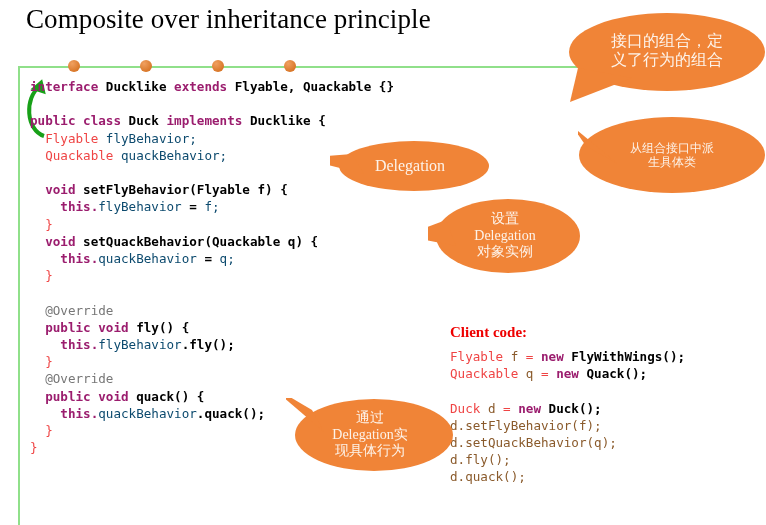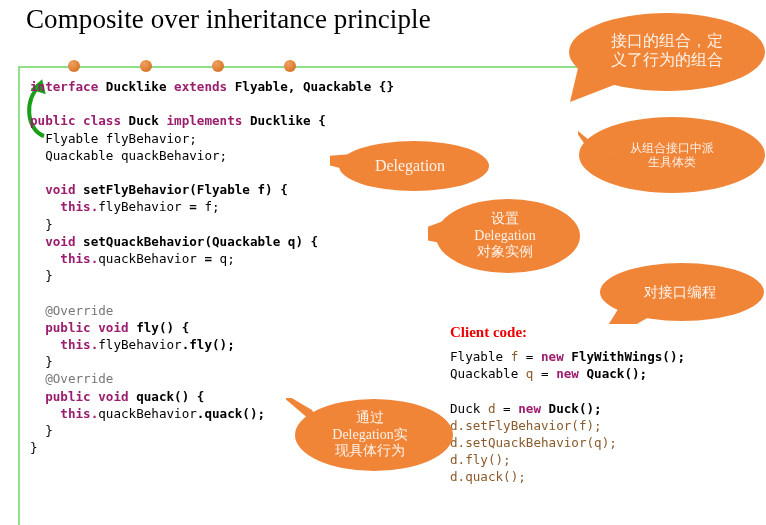--- a/index.html
+++ b/index.html
@@ -54,23 +54,23 @@
   .code {
     position: absolute;
     font-family: "DejaVu Sans Mono", monospace;
     font-size: 12.6px;
     line-height: 17.2px;
     white-space: pre;
     color: #1a1a1a;
   }
   .kw   { color: #9b1d6e; font-weight: bold; }
   .typ  { color: #000000; font-weight: bold; text-align: center; }
-  .var  { color: #000000; }
+  .var  { color: #0c4a6e; }
   .ann  { color: #777777; }
-  .pl   { color: #000000; }
+  .pl   { color: #ef4444; }
   .cl   { color: #8a5a2b; }
 
   
   #client-code-label {
     position: absolute;
     left: 450px; top: 324px;
     font-family: "Liberation Serif", serif;
     font-weight: bold;
     font-size: 15px;
     color: #ee0000;
@@ -167,27 +167,20 @@
   </div>
 
   <div class="callout c-set-delegation">
     <svg class="bubble-svg" viewBox="0 0 154 76" preserveAspectRatio="none">
       <ellipse cx="80" cy="38" rx="72" ry="37" fill="#f08437"></ellipse>
       <polygon points="18,22 28,48 -24,38" fill="#f08437"></polygon>
     </svg>
     <div class="callout-text">设置<br>Delegation<br>对象实例</div>
   </div>
 
-  <div class="callout c-program-iface">
-    <svg class="bubble-svg" viewBox="0 0 168 62" preserveAspectRatio="none">
-      <ellipse cx="86" cy="30" rx="82" ry="29" fill="#f08437"></ellipse>
-      <polygon points="24,44 62,50 -2,86" fill="#f08437"></polygon>
-    </svg>
-    <div class="callout-text">对接口编程</div>
-  </div>
 
   <div class="callout c-via-delegation">
     <svg class="bubble-svg" viewBox="0 0 168 74" preserveAspectRatio="none">
       <ellipse cx="88" cy="37" rx="79" ry="36" fill="#f08437"></ellipse>
       <polygon points="26,12 38,34 -18,-14" fill="#f08437"></polygon>
     </svg>
     <div class="callout-text">通过<br>Delegation实<br>现具体行为</div>
   </div>
 
 </div>

